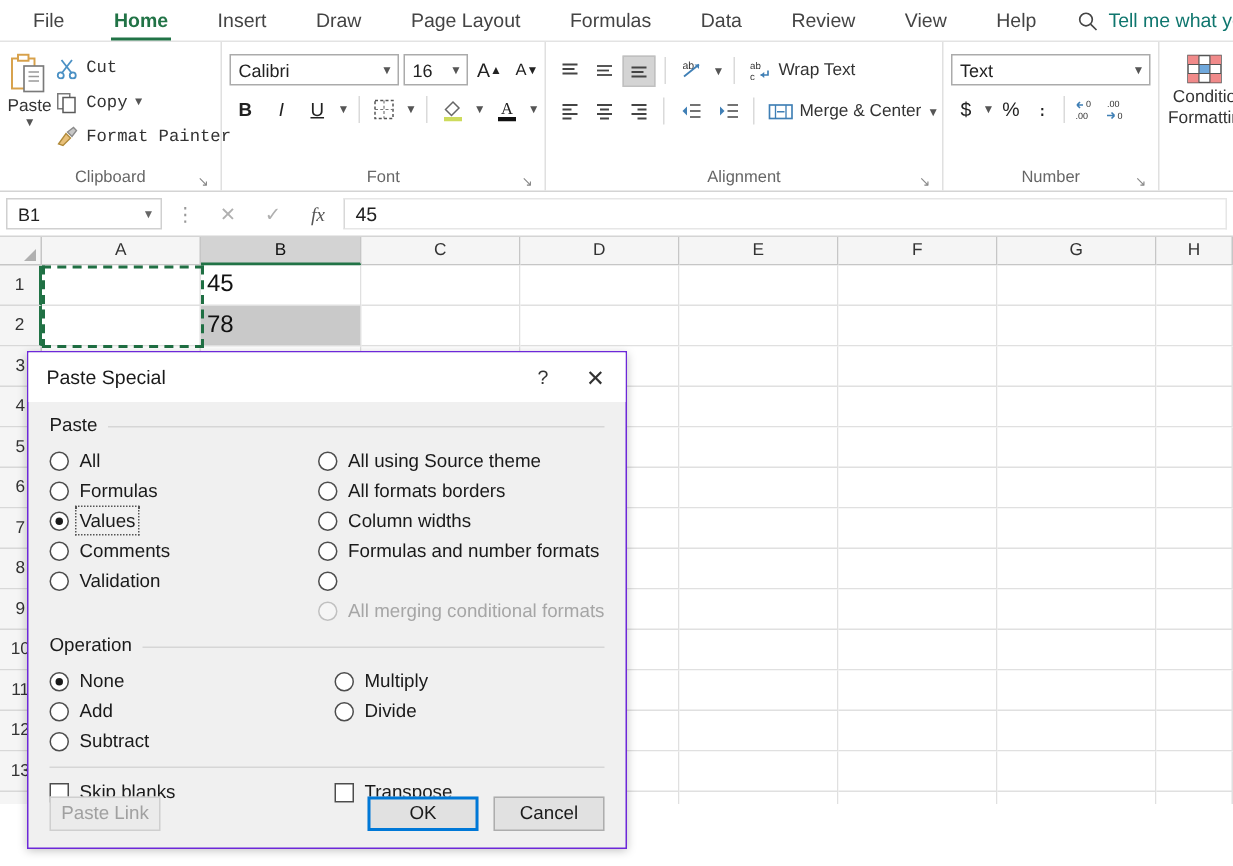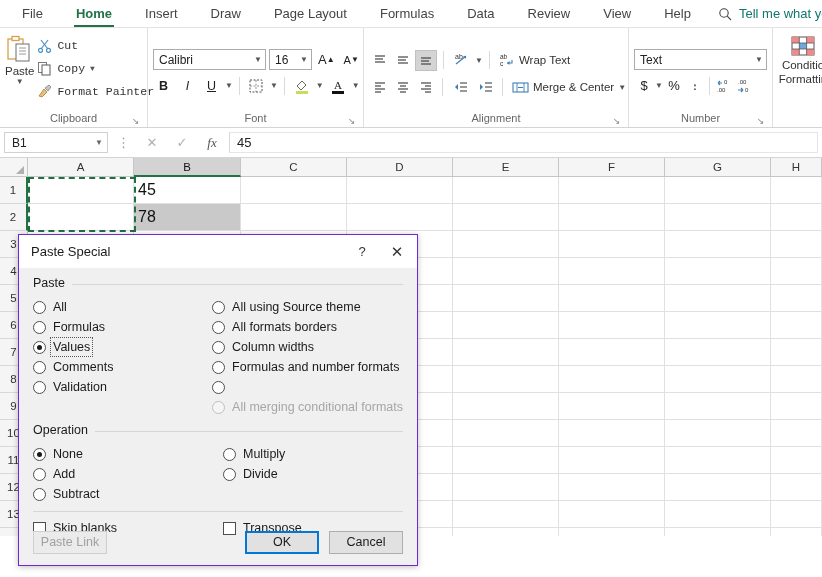--- a/index.html
+++ b/index.html
@@ -68,21 +68,21 @@
   .clip-items { display: flex; flex-direction: column; gap: 1px; padding-top: 3px; }
   .clip-item {
     display: flex; align-items: center; gap: 5px;
     font-size: 11.5px; color: #333; height: 22px; padding: 0 3px;
     white-space: nowrap;
     font-family: Liberation Mono, monospace;
   }
   .mini-caret { font-size: 8px; color: #555; }
 
   
-  .row { display: flex; align-items: center; gap: 3px; margin-top: 13px; }
+  .row { display: flex; align-items: center; gap: 3px; }
   .row + .row { margin-top: 5px; }
   .combo {
     height: 21px; border: 1px solid #ababab; background: #fff;
     display: flex; align-items: center; justify-content: space-between;
     padding: 0 3px 0 5px; font-size: 12px; color: #222;
   }
   .combo .cv { overflow: hidden; white-space: nowrap; }
   .combo .carr { font-size: 8px; color: #555; padding-left: 4px; }
   .fbtn {
     min-width: 21px; height: 21px; display: flex; align-items: center;

